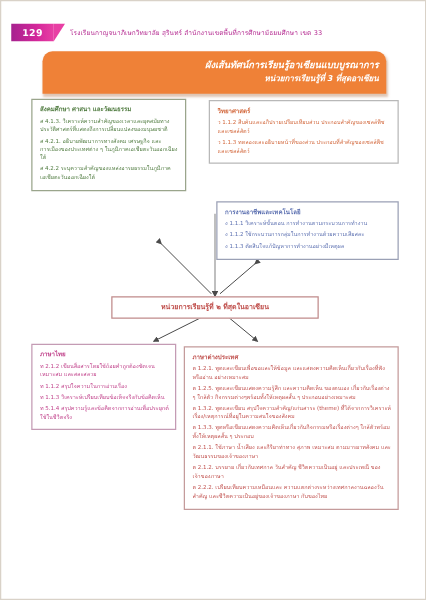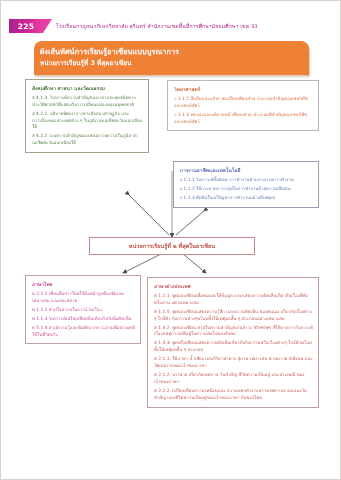--- a/index.html
+++ b/index.html
@@ -33,22 +33,23 @@
     margin-left:4px;font-size:5.2px;color:#b3278f;
     white-space:nowrap;letter-spacing:.1px;
   }
   
   .banner{
     position:absolute;left:33px;top:40px;width:275px;
     background:#ef8137;
     border-radius:8px 8px 0 0;
     padding:6px 6px 7px 6px;
     box-sizing:border-box;
-    text-align:left;
+    text-align:right;
     box-shadow:1px 2px 2px rgba(160,90,40,.35);
+    font-style:italic;
   }
   .banner-l1{color:#ffffff;font-size:7.4px;font-weight:bold;line-height:1.45;}
   .banner-l2{color:#ffffff;font-size:6.4px;font-weight:bold;line-height:1.5;margin-top:1px;}
 
   
   .box{
     position:absolute;box-sizing:border-box;
     background:#ffffff;border:1px solid #9b9b9b;
     padding:5px 5px 5px 6px;
   }
@@ -86,21 +87,21 @@
 
   
   .lines{position:absolute;left:0;top:0;width:341px;height:480px;pointer-events:none;}
 </style>
 </head>
 <body>
 
 <div class="page">
 
   <div class="runhead">
-    <div class="folio">225</div>
+    <div class="folio">129</div>
     <div class="folio-tail"></div>
     <div class="runhead-text">โรงเรียนกาญจนาภิเษกวิทยาลัย สุรินทร์ สำนักงานเขตพื้นที่การศึกษามัธยมศึกษา เขต 33</div>
   </div>
 
   <div class="banner">
     <div class="banner-l1">ผังเส้นทัศน์การเรียนรู้อาเซียนแบบบูรณาการ</div>
     <div class="banner-l2">หน่วยการเรียนรู้ที่ 3 ที่สุดอาเซียน</div>
   </div>
 
   <svg class="lines" viewBox="0 0 341 480">

